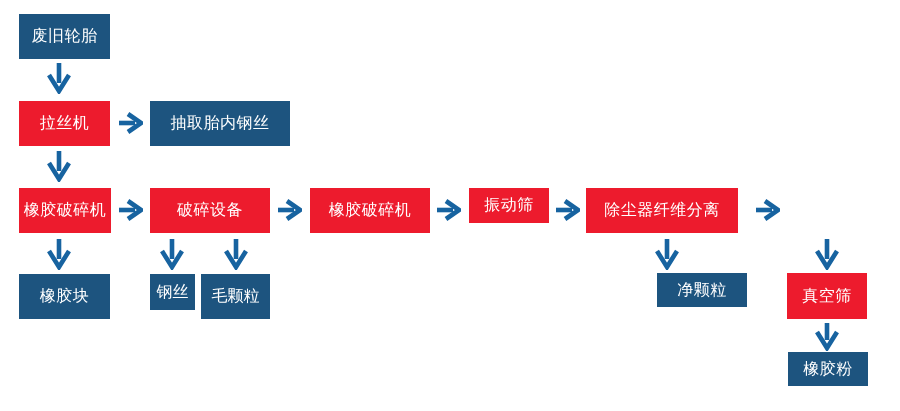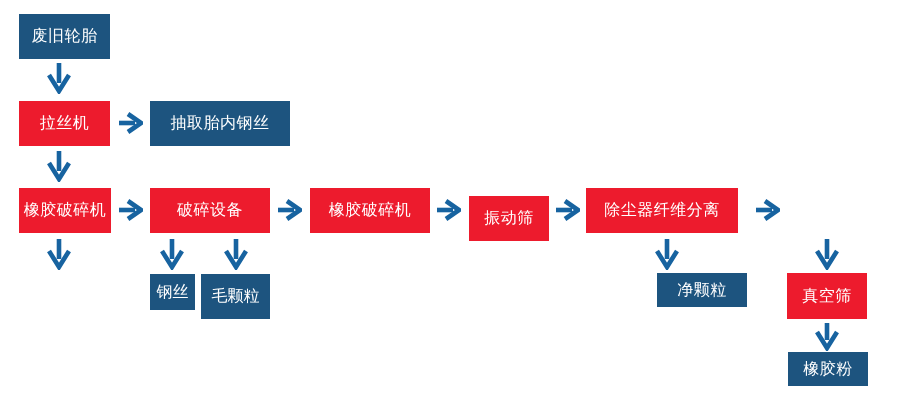--- a/index.html
+++ b/index.html
@@ -95,21 +95,21 @@
 
   <div class="node process" style="left:310px; top:188px; width:120px; height:45px;">橡胶破碎机</div>
 
   <span class="arrow" style="left:437px; top:198px;">
     <svg width="24" height="24" viewBox="0 0 24 24">
         <path d="M0 12 H 16"></path>
         <path d="M9 3 L22 12 L9 21"></path>
       </svg>
   </span>
 
-  <div class="node process" style="left:469px; top:196px; width:80px; height:45px;text-align:right;">振动筛</div>
+  <div class="node process" style="left:469px; top:188px; width:80px; height:35px;text-align:right;">振动筛</div>
 
   <span class="arrow" style="left:556px; top:198px;">
     <svg width="24" height="24" viewBox="0 0 24 24">
         <path d="M0 12 H 16"></path>
         <path d="M9 3 L22 12 L9 21"></path>
       </svg>
   </span>
 
   <div class="node process" style="left:586px; top:188px; width:152px; height:45px;">除尘器纤维分离</div>
 
@@ -145,20 +145,21 @@
         <path d="M3 12 L13 28 L23 12"></path>
       </svg>
   </span>
   <span class="arrow" style="left:814px; top:239px;">
     <svg width="26" height="31" viewBox="0 0 26 31">
         <path d="M13 0 V 20"></path>
         <path d="M3 12 L13 28 L23 12"></path>
       </svg>
   </span>
 
+  <div class="node output" style="left:19px; top:274px; width:91px; height:45px;">橡胶块</div>
 
   <div class="node output" style="left:150px; top:274px; width:45px; height:36px; letter-spacing:0;">钢丝</div>
 
   <div class="node output" style="left:201px; top:274px; width:69px; height:45px; letter-spacing:0;">毛颗粒</div>
 
   <div class="node output" style="left:657px; top:273px; width:90px; height:34px;">净颗粒</div>
 
   <div class="node process" style="left:787px; top:273px; width:80px; height:46px;">真空筛</div>
 
   <span class="arrow" style="left:814px; top:323px;">

